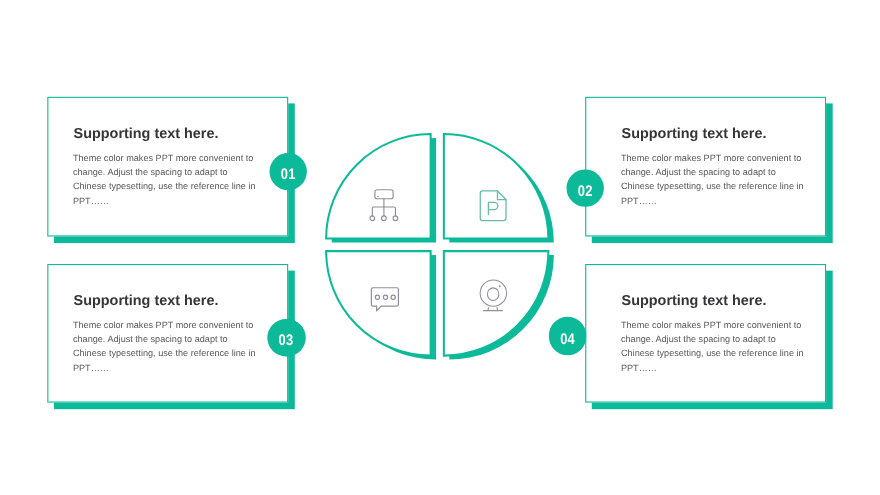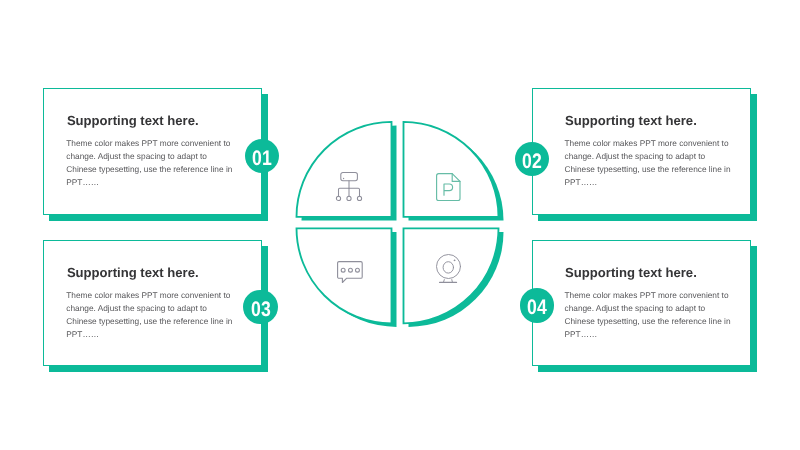--- a/index.html
+++ b/index.html
@@ -9,42 +9,42 @@
   .stage{position:absolute;left:0;top:0;width:800px;height:450px;border-radius:14px;}
 
   
   .card{position:absolute;box-sizing:border-box;}
   .card .shadow{position:absolute;background:var(--accent,#0cba99);}
   .card .frame{position:absolute;border:1.6px solid var(--accent,#0cba99);background:var(--bg,#fff);box-sizing:border-box;}
   .card .title{position:absolute;font-size:13.1px;font-weight:bold;color:var(--title-color,#353537);letter-spacing:0px;white-space:nowrap;}
   .card .body{position:absolute;font-size:8.3px;line-height:12.9px;color:var(--body-color,#58585b);}
 
   .badge{position:absolute;border-radius:50%;background:var(--accent,#0cba99);color:#ffffff;
-         font-size:21px;font-weight:bold;display:flex;align-items:center;justify-content:center;
+         font-size:14px;font-weight:bold;display:flex;align-items:center;justify-content:center;
          line-height:1;letter-spacing:0.2px;}
   .badge > span{display:block;transform:scaleX(0.84) translateY(1.9px);transform-origin:center;}
 
   
   .card1{left:43px;top:88px;width:219px;height:127.2px;}
   .card2{left:532px;top:88px;width:219px;height:127.2px;}
   .card3{left:43px;top:239.6px;width:219px;height:126px;}
   .card4{left:532px;top:239.6px;width:219px;height:126px;}
 
   .card .frame{left:0;top:0;right:0;bottom:0;}
   .card .shadow{left:6px;top:6px;width:100%;height:100%;z-index:-1;}
 
   .card .title{left:23.9px;top:25.3px;}
   .card .body{left:23.3px;top:49.4px;width:167px;}
   .card2 .title,.card4 .title{left:33.1px;}
   .card2 .body ,.card4 .body {left:32.5px;}
 
   .badge1{left:245px;top:138.9px;width:34.4px;height:34.4px;}
-  .badge2{left:514.6px;top:142px;width:34.4px;height:34.4px;}
+  .badge2{left:514.6px;top:154px;width:34.4px;height:34.4px;}
   .badge3{left:243.2px;top:290px;width:34.4px;height:34.4px;}
-  .badge4{left:520px;top:288.4px;width:34.4px;height:34.4px;}
+  .badge4{left:499px;top:288.4px;width:34.4px;height:34.4px;}
 
   
   .wheel{position:absolute;left:287.2px;top:112.4px;width:230px;height:230px;}
   .wheel > svg{position:absolute;overflow:visible;}
   .wheel-svg{left:0;top:0;}
   .q-shadow use{fill:var(--accent,#0cba99);}
   .q-face   use{fill:var(--bg,#fff);stroke:var(--accent,#0cba99);stroke-width:1.85;}
   .wheel .icon{width:32px;height:32px;}
   
   .ic-tl{left:51.1px;top:59.9px;}

